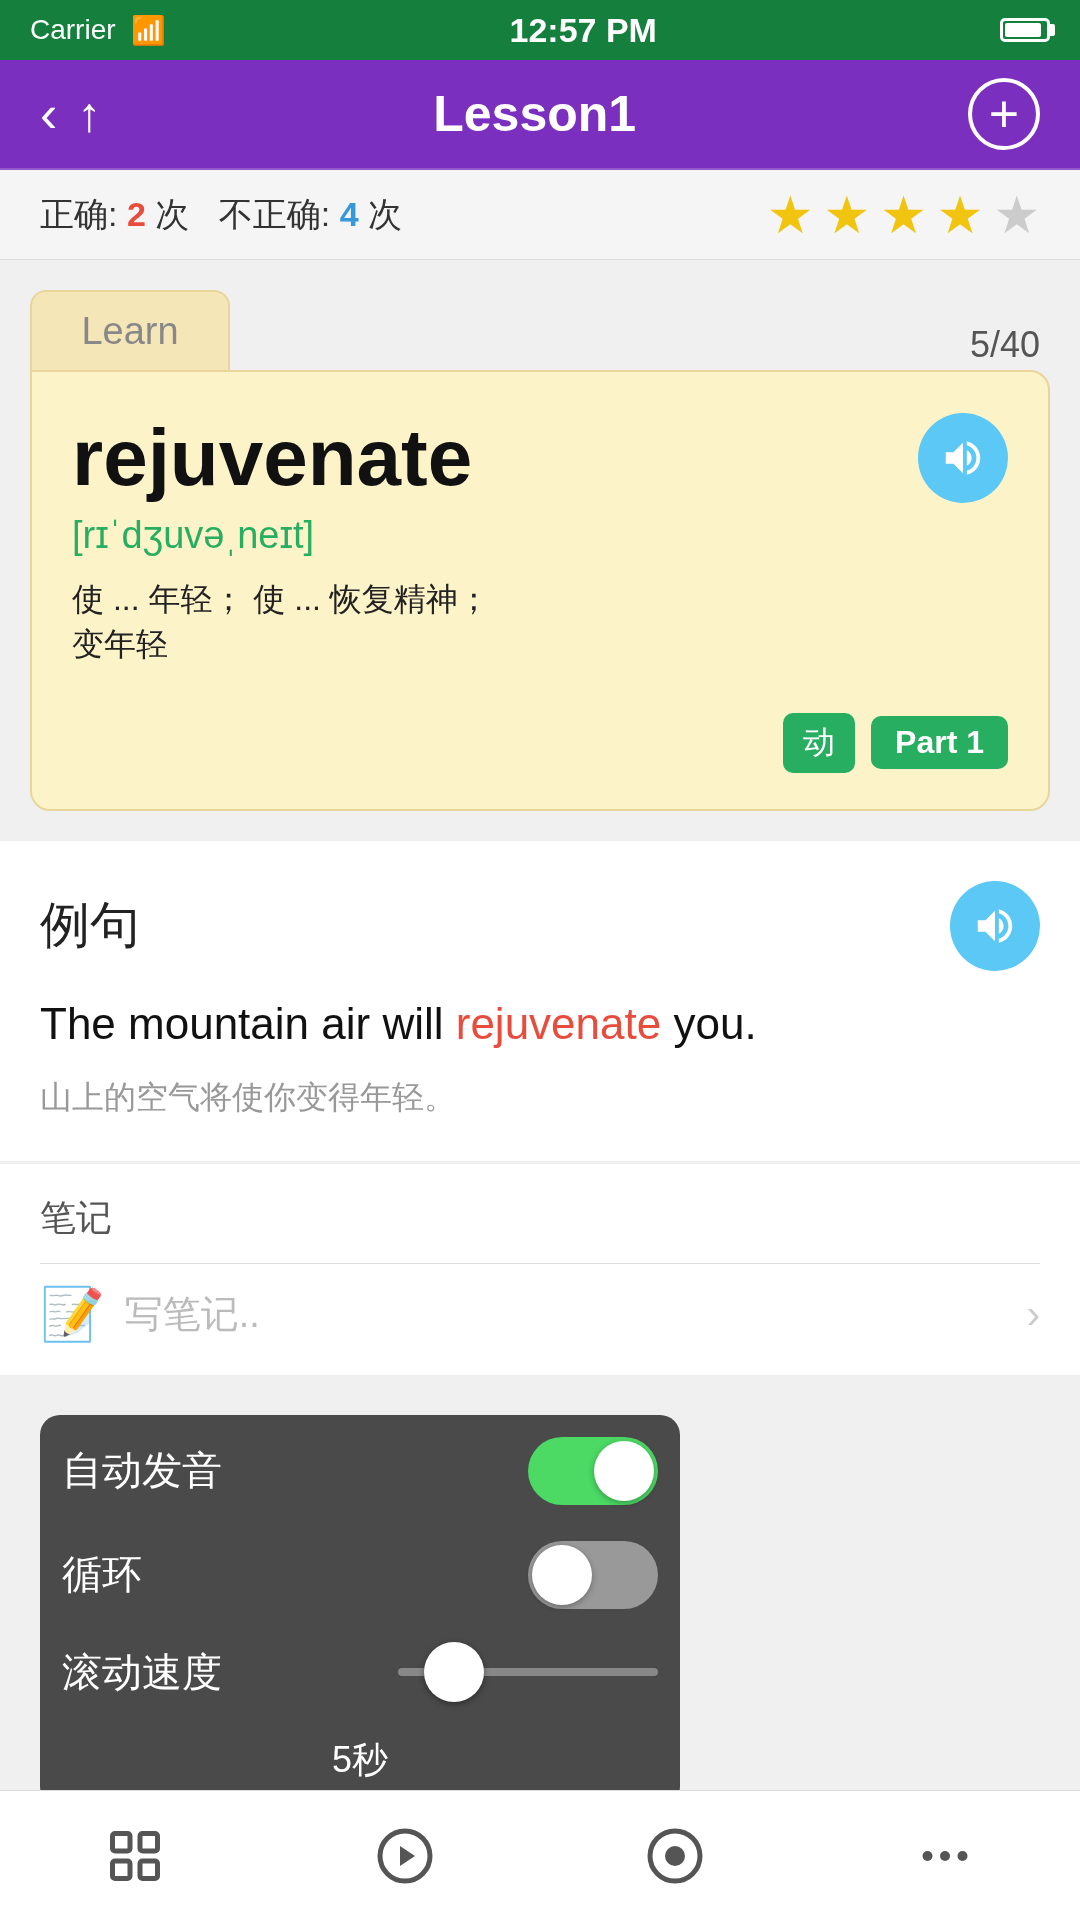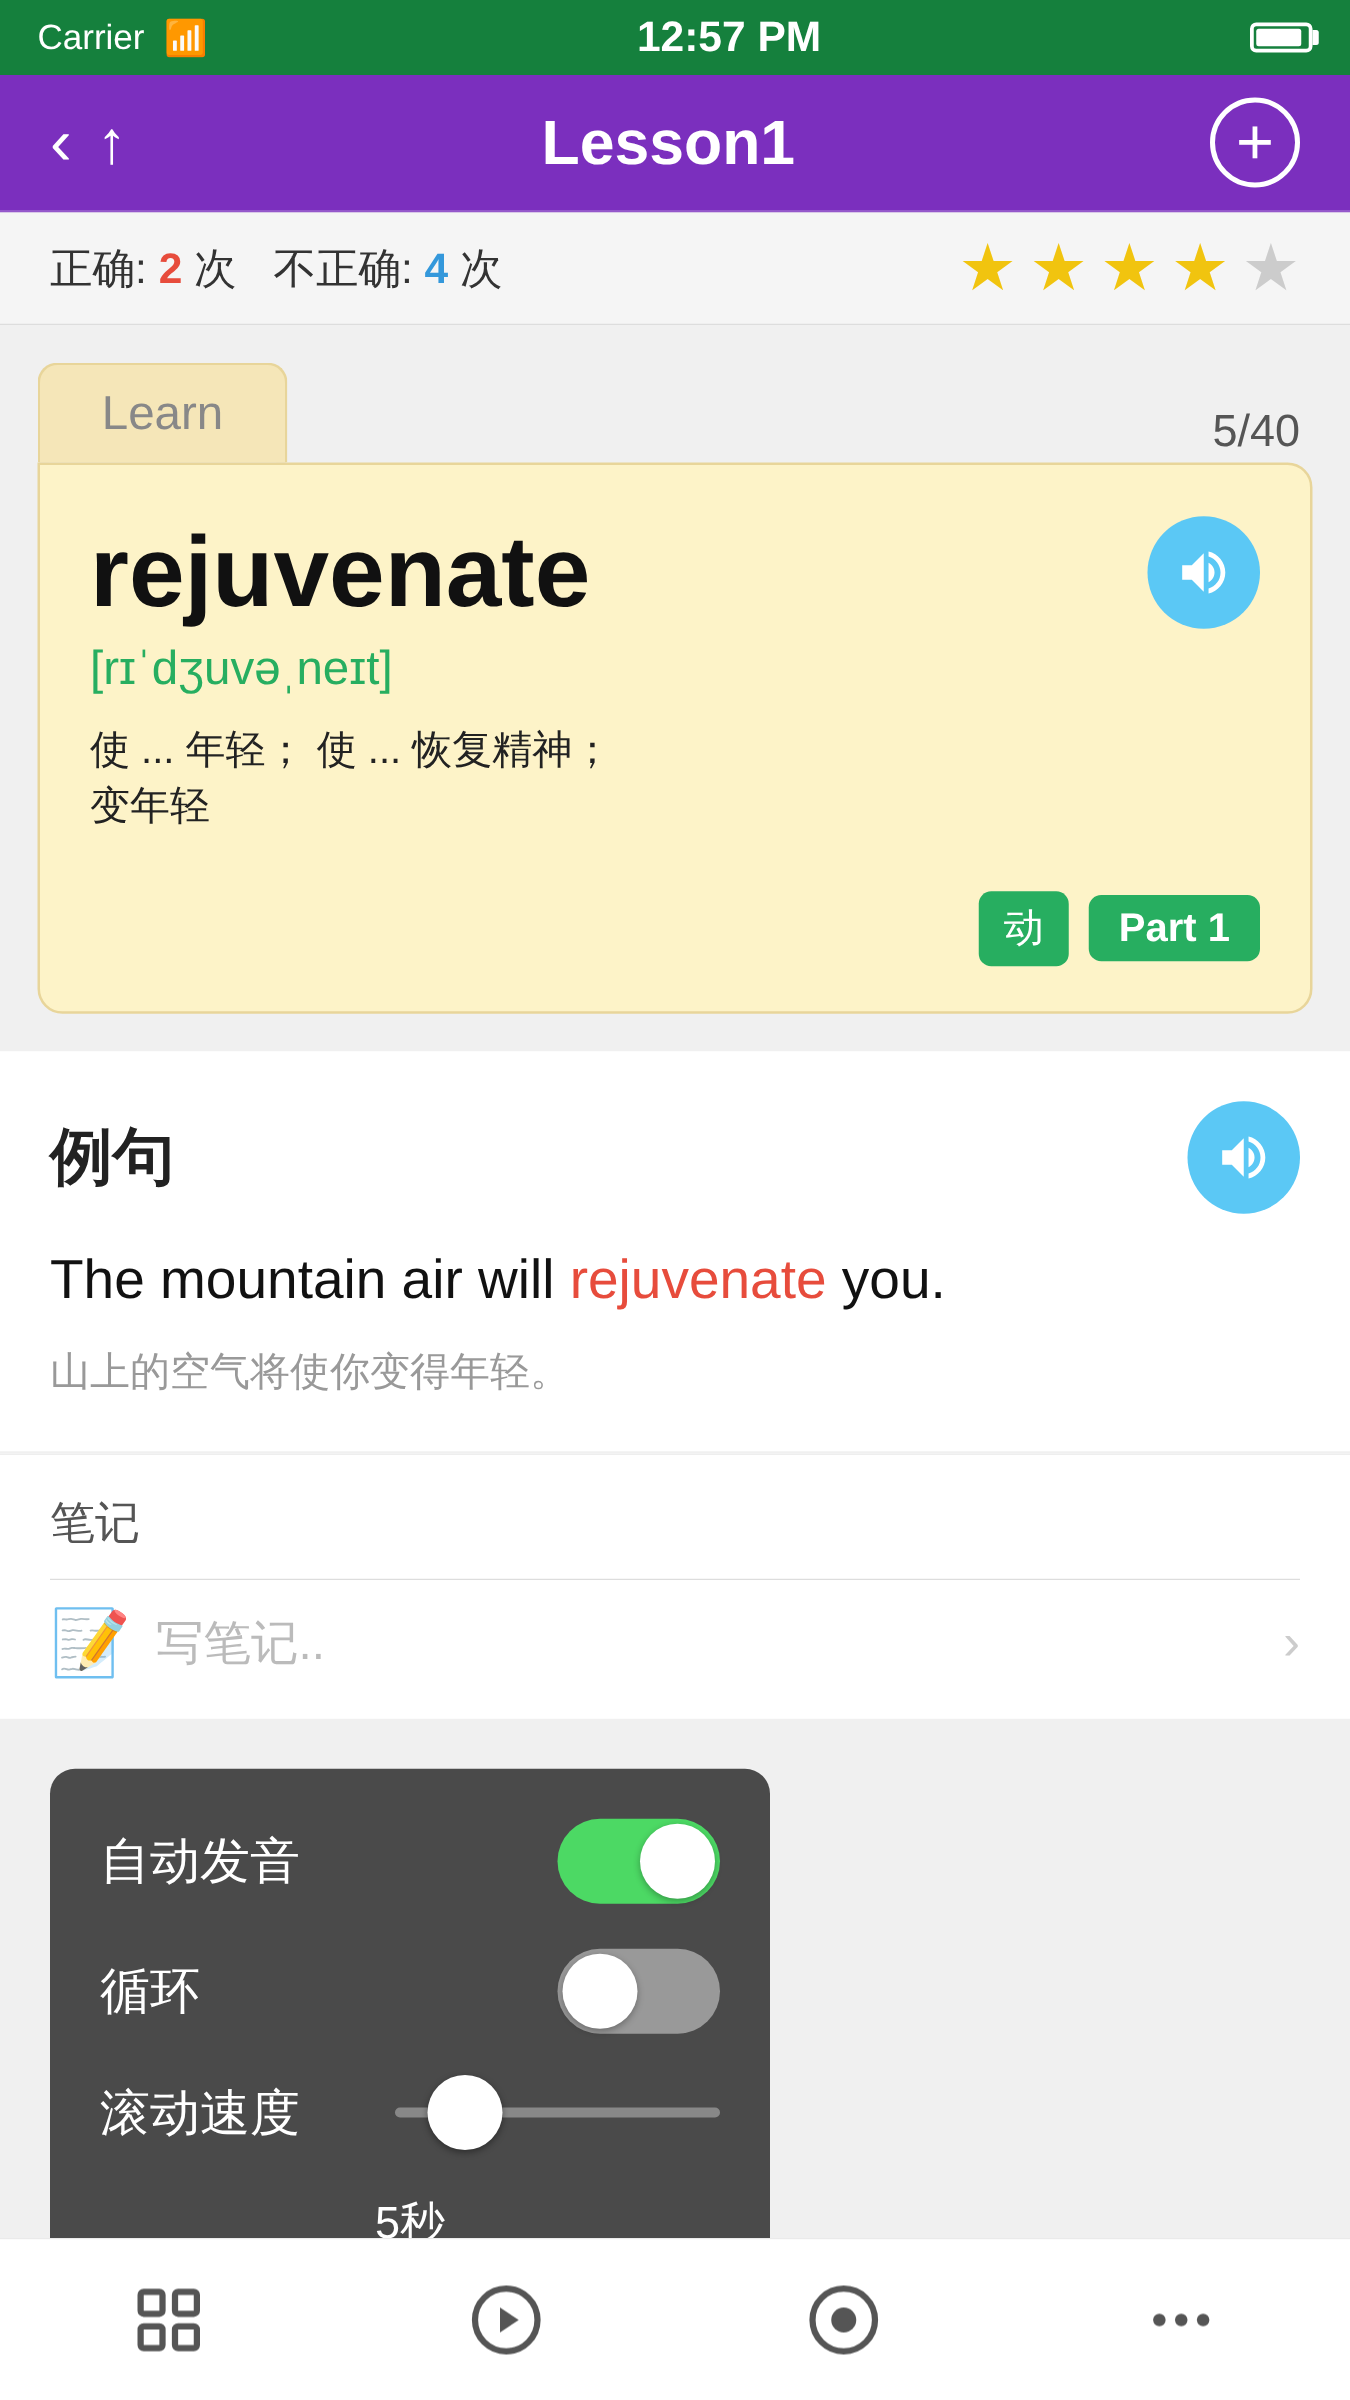--- a/index.html
+++ b/index.html
@@ -177,21 +177,21 @@
       padding: 40px;
     }
     .section-header {
       display: flex;
       justify-content: space-between;
       align-items: center;
       margin-bottom: 20px;
     }
     .section-title {
       font-size: 50px;
-      font-weight: 700;
+      font-weight: 400;
       color: #222;
     }
     .example-en {
       font-size: 44px;
       color: #111;
       line-height: 1.5;
       margin-bottom: 16px;
     }
     .example-en .highlight { color: #e74c3c; }
     .example-zh {
@@ -233,22 +233,22 @@
       color: #ccc;
     }
 
     
     .popup-container {
       padding: 40px 40px 20px;
     }
     .popup {
       background: #4a4a4a;
       border-radius: 20px;
-      padding: 40px;
-      width: 576px;
+      padding: 22px;
+      width: 640px;
       position: relative;
     }
     .popup::after {
       content: '';
       position: absolute;
       bottom: -36px;
       left: 110px;
       width: 0; height: 0;
       border-left: 30px solid transparent;
       border-right: 30px solid transparent;

